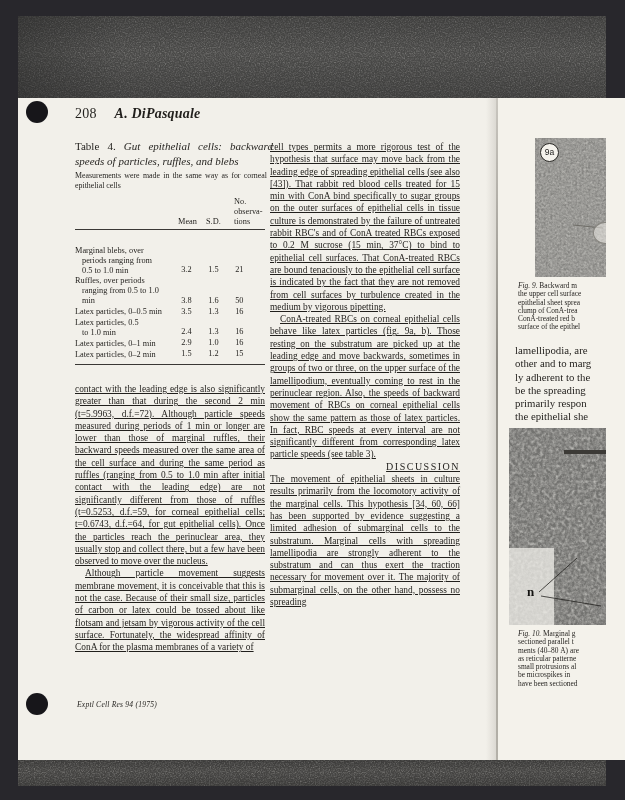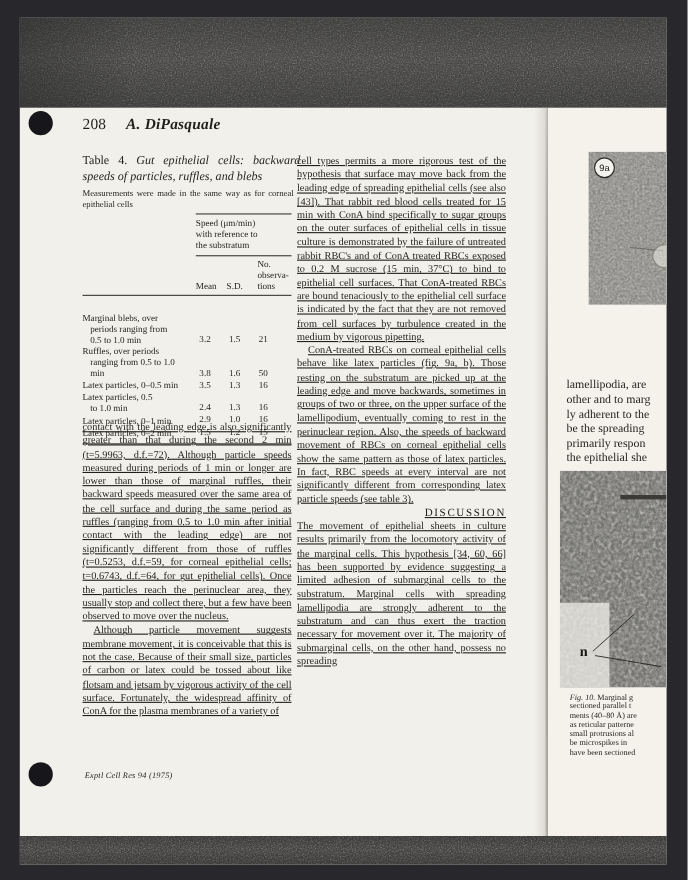--- a/index.html
+++ b/index.html
@@ -93,23 +93,20 @@
     <span>208</span><span class="author">A. DiPasquale</span>
   </div>
 
   <div class="tbl-title ink">
     <span>Table 4.</span><span class="it"> Gut epithelial cells: backward speeds of particles, ruffles, and blebs</span>
   </div>
 
   <div class="tbl-note ink">Measurements were made in the same way as for corneal epithelial cells</div>
 
   <div class="tbl ink">
-    <div class="grp">Speed (μm/min)
-with reference to
-the substratum</div>
     <div class="hdr">
       <div class="c1">Mean</div>
       <div class="c2">S.D.</div>
       <div class="c3">No.
 observa-
 tions</div>
     </div>
     <div class="tbody">
       <div class="trow">
         <div class="lbl">Marginal blebs, over
@@ -166,36 +163,44 @@
     <p class="disc-head">DISCUSSION</p>
     <p>The movement of epithelial sheets in culture results primarily from the locomotory activity of the marginal cells. This hypothesis [34, 60, 66] has been supported by evidence suggesting a limited adhesion of submarginal cells to the substratum. Marginal cells with spreading lamellipodia are strongly adherent to the substratum and can thus exert the traction necessary for movement over it. The majority of submarginal cells, on the other hand, possess no spreading</p>
   </div>
 
   <div class="footer ink">Exptl Cell Res 94 (1975)</div>
 </div>
 
 <div class="gutter-shadow" style="left:486px;top:98px;width:11px;height:662px;"></div>
 <div class="gutter-line" style="left:496px;top:98px;height:662px;"></div>
 
-<div class="page page-right" style="left:498px;top:98px;width:108px;height:662px;">
+<div class="page page-right" style="left:498px;top:98px;width:108px;height:662px;padding-left:20px;">
 
   <div class="fig" style="left:37px;top:40px;width:71px;height:139px;">
     <svg width="71" height="139">
       <filter id="gn3">
           <feTurbulence type="fractalNoise" baseFrequency="0.45" numOctaves="3" seed="11" stitchTiles="stitch"></feTurbulence>
         <feColorMatrix type="matrix" values="0 0 0 0 0 0 0 0 0 0 0 0 0 0 0 .5 .5 .5 0 0"></feColorMatrix>
         </filter>
       <rect width="71" height="139" fill="#d8d7d2"></rect>
       <rect width="71" height="139" filter="url(#gn3)" opacity="0.38"></rect>
     </svg>
     <div class="cell-edge" style="left:38px;top:88px;width:30px;"></div>
     <div class="cell-circle" style="left:58px;top:84px;width:22px;height:20px;"></div>
     <div class="fig-badge">9a</div>
   </div>
 
+  <div class="cap ink" style="left:20px;top:184px;width:88px;">
+    <div class="capline"><span class="figword">Fig. 9.</span><span> Backward m</span></div>
+    <div class="capline">the upper cell surface</div>
+    <div class="capline">epithelial sheet sprea</div>
+    <div class="capline">clump of ConA-trea</div>
+    <div class="capline">ConA-treated red b</div>
+    <div class="capline">surface of the epithel</div>
+  </div>
 
   <div class="rp-body ink" style="left:17px;top:246px;width:91px;">
     <div>lamellipodia, are</div>
     <div>other and to marg</div>
     <div>ly adherent to the</div>
     <div>be the spreading</div>
     <div>primarily respon</div>
     <div>the epithelial she</div>
   </div>
 

